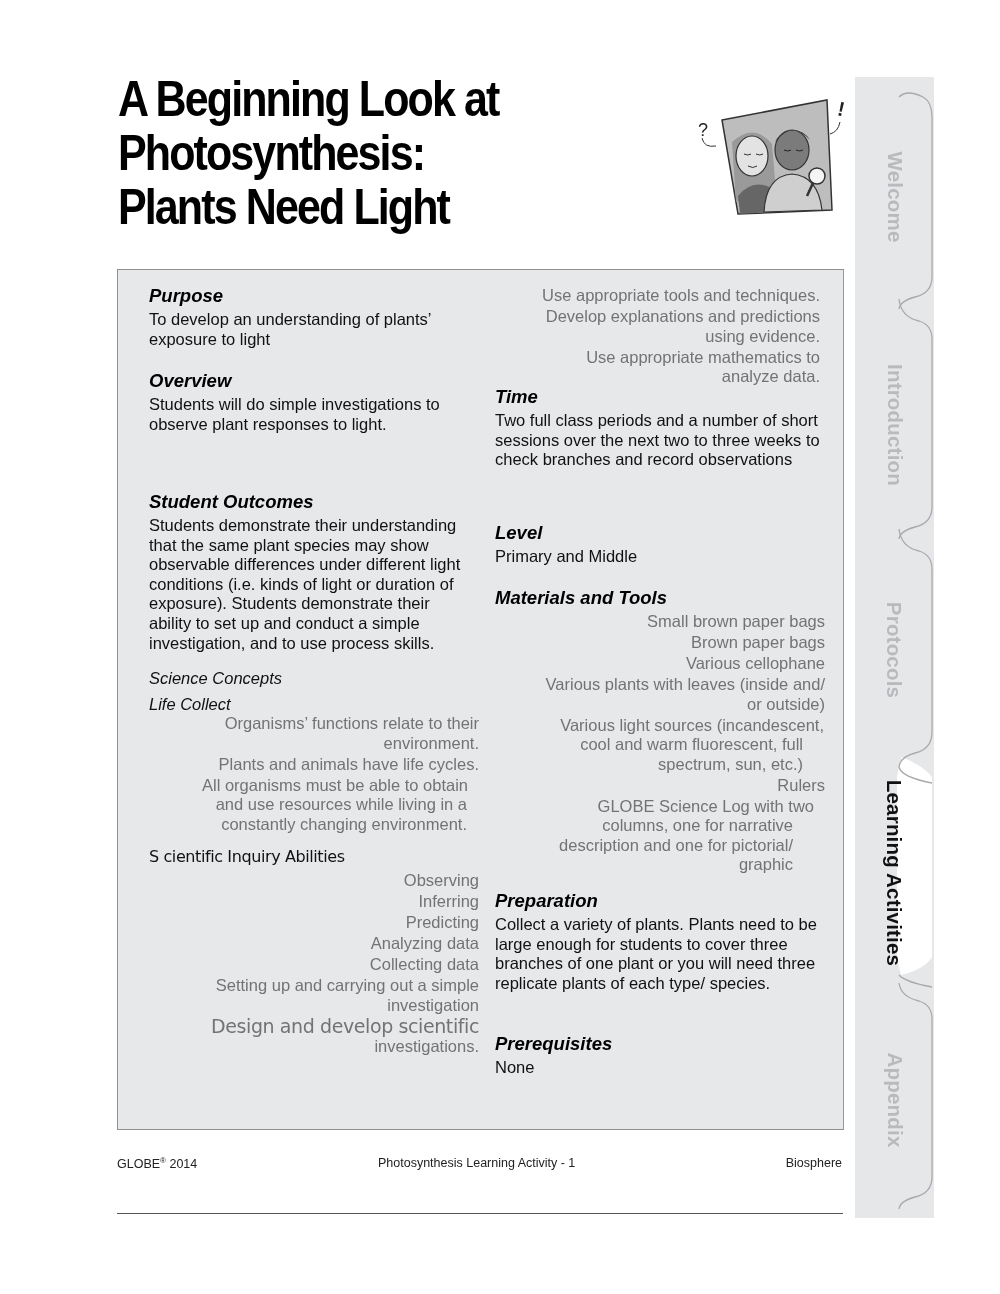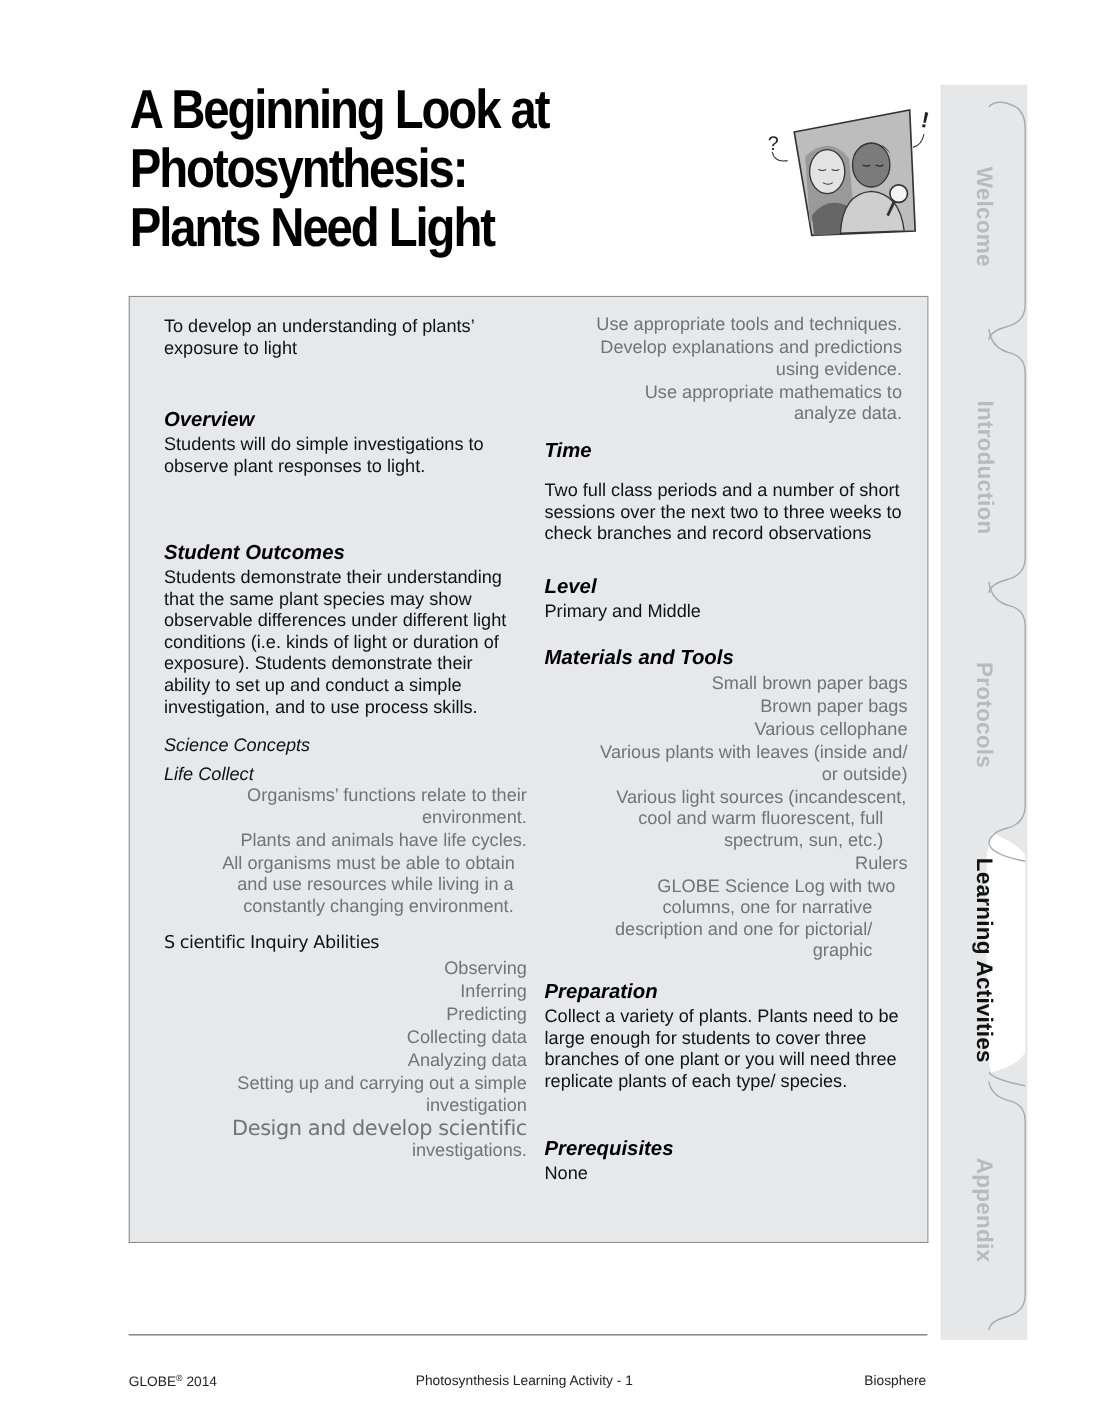--- a/index.html
+++ b/index.html
@@ -44,21 +44,21 @@
     display: flex; align-items: center; justify-content: center;
   }
   .tab-label span {
     display: inline-block; transform: rotate(90deg); white-space: nowrap;
     font-family: "Liberation Sans", sans-serif; font-weight: 700; font-size: 20.5px;
     color: #b9babd; letter-spacing: 0.2px;
   }
   .tab-label.active span { color: #111; }
 
   .footer-line { position: absolute; left: 117px; top: 1213px; width: 726px; height: 1px; background: #555; }
-  .footer { position: absolute; top: 1248px; font-size: 12.5px; color: #222; }
+  .footer { position: absolute; top: 1156px; font-size: 12.5px; color: #222; }
   .footer sup { font-size: 8px; }
 </style>
 </head>
 <body>
 
 <h1 class="title">
   <div>A Beginning Look at</div>
   <div>Photosynthesis:</div>
   <div>Plants Need Light</div>
 </h1>
@@ -84,20 +84,21 @@
     <path d="M10,46 q2,10 14,8" stroke="#333" stroke-width="1" fill="none"></path>
     <text x="146" y="24" font-family="Liberation Sans, sans-serif" font-size="20" font-weight="700" fill="#222" transform="rotate(12 150 16)">!</text>
     <path d="M148,30 q-2,10 -10,12" stroke="#333" stroke-width="1" fill="none"></path>
   </svg>
 </div>
 
 <div class="box">
 
   <div class="col col-left">
     <div style="position:absolute; top:15px; width:330px;">
+      <h3 class="h">Purpose</h3>
       <p class="p" style="margin-top:3px;">To develop an understanding of plants’ exposure to light</p>
     </div>
     <div style="position:absolute; top:100px; width:330px;">
       <h3 class="h">Overview</h3>
       <p class="p" style="margin-top:3px; width:325px;">Students will do simple investigations to observe plant responses to light.</p>
     </div>
     <div style="position:absolute; top:185px; width:325px;margin-top:36px;">
       <h3 class="h">Student Outcomes</h3>
       <p class="p" style="margin-top:3px; width:322px;">Students demonstrate their understanding that the same plant species may show observable differences under different light conditions (i.e. kinds of light or duration of exposure). Students demonstrate their ability to set up and conduct a simple investigation, and to use process skills.</p>
     </div>
@@ -107,37 +108,37 @@
       <p class="li"><span>Organisms’ functions relate to their</span><span class="cont">environment.</span></p>
       <p class="li"><span>Plants and animals have life cycles.</span></p>
       <p class="li" style="width:300px;"><span>All organisms must be able to obtain</span><span class="cont" style="width:280px;">and use resources while living in a constantly changing environment.</span></p>
     </div>
     <div style="position:absolute; top:577px; width:330px;">
       <p class="sub2">S cientific Inquiry Abilities</p>
       <div style="margin-top:4px;">
         <p class="li"><span>Observing</span></p>
         <p class="li"><span>Inferring</span></p>
         <p class="li"><span>Predicting</span></p>
+        <p class="li"><span>Analyzing data</span></p>
         <p class="li"><span>Collecting data</span></p>
-        <p class="li"><span>Analyzing data</span></p>
         <p class="li deep"><span>Setting up and carrying out a simple</span><span class="cont">investigation</span></p>
         <p class="li"><span style="font-family:'DejaVu Sans',sans-serif; font-size:19px; letter-spacing:-0.4px;">Design and develop scientific</span><span class="cont">investigations.</span></p>
       </div>
     </div>
   </div>
 
   <div class="col col-right">
     <div style="position:absolute; top:16px; left:-20px; width:345px;">
       <p class="li"><span>Use appropriate tools and techniques.</span></p>
       <p class="li"><span>Develop explanations and predictions</span><span class="cont">using evidence.</span></p>
       <p class="li"><span>Use appropriate mathematics to</span><span class="cont">analyze data.</span></p>
     </div>
-    <div style="position:absolute; top:128px; width:330px;">
+    <div style="position:absolute; top:116px; width:330px;">
       <h3 class="h">Time</h3>
-      <p class="p" style="margin-top:17px; width:330px;">Two full class periods and a number of short sessions over the next two to three weeks to check branches and record observations</p>
+      <p class="p" style="margin-top:3px; width:330px;">Two full class periods and a number of short sessions over the next two to three weeks to check branches and record observations</p>
     </div>
     <div style="position:absolute; top:252px; width:330px;">
       <h3 class="h">Level</h3>
       <p class="p" style="margin-top:3px;">Primary and Middle</p>
     </div>
     <div style="position:absolute; top:317px; width:330px;">
       <h3 class="h">Materials and Tools</h3>
       <div style="margin-top:3px;">
         <p class="li"><span>Small brown paper bags</span></p>
         <p class="li"><span>Brown paper bags</span></p>

